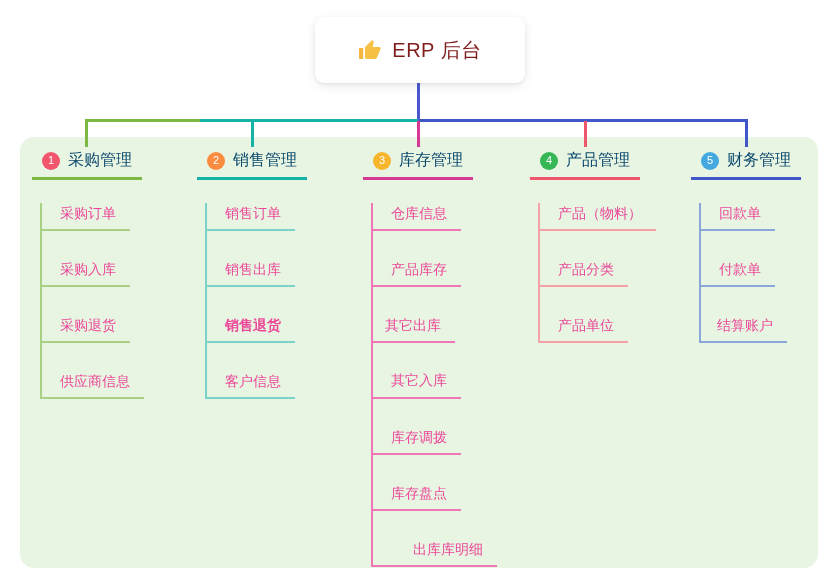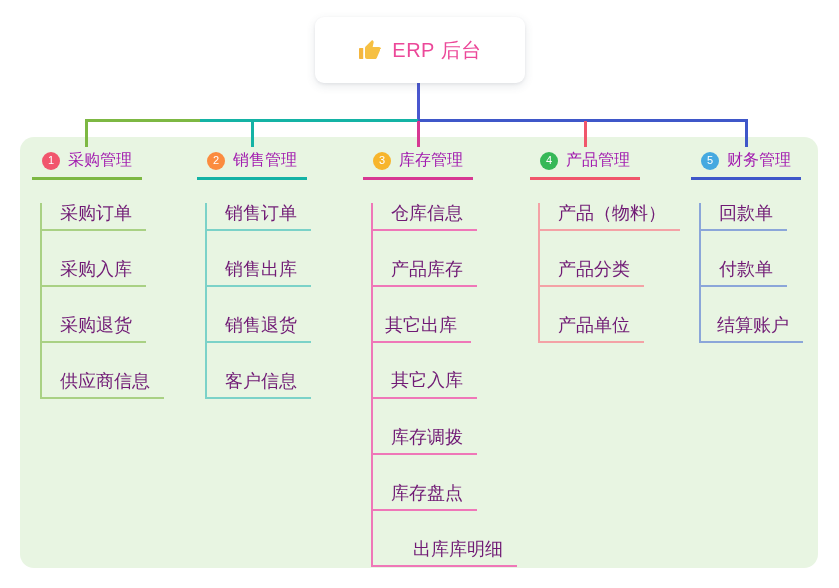--- a/index.html
+++ b/index.html
@@ -6,37 +6,37 @@
   body{font-family:"Liberation Sans","DejaVu Sans",sans-serif;}
   .canvas{position:relative;width:839px;height:588px;overflow:hidden;background:#fff;}
 
   .card{position:absolute;left:20px;top:137px;width:798px;height:431px;
         background:#e8f5e2;border-radius:14px;z-index:0;}
 
   .root-node{position:absolute;left:315px;top:17px;width:210px;height:66px;
         background:#ffffff;border-radius:9px;z-index:3;
         box-shadow:0 3px 10px rgba(60,70,90,.12), 0 1px 3px rgba(60,70,90,.08);
         display:flex;align-items:center;justify-content:center;gap:10px;}
-  .root-label{font-size:20px;color:#ec4899;letter-spacing:.5px;}
+  .root-label{font-size:20px;color:#7f1d1d;letter-spacing:.5px;}
   .thumb-icon{width:24px;height:24px;display:inline-flex;}
 
   .seg{position:absolute;z-index:1;}
 
   .branch-column{position:absolute;top:137px;z-index:2;}
   .branch-header{display:flex;align-items:center;gap:8px;
         width:100px;padding:13px 0 6px 10px;border-bottom:3px solid #000;}
   .badge{width:18px;height:18px;border-radius:50%;flex:0 0 18px;
         display:flex;align-items:center;justify-content:center;
         color:#fff;font-size:11px;line-height:1;}
-  .branch-label{font-size:16px;color:#a21caf;white-space:nowrap;}
+  .branch-label{font-size:16px;color:#0c4a6e;white-space:nowrap;}
 
   .children{list-style:none;margin:0 0 0 8px;padding:0;border-left:2px solid #000;}
   .child-node{display:block;width:fit-content;white-space:nowrap;
         margin-top:28px;padding:0 14px 6px 18px;border-bottom:2px solid #000;
-        font-size:18px;line-height:20px;color:#701a75;}
+        font-size:14px;line-height:20px;color:#ec4899;}
   .child-node:first-child{margin-top:23px;}
 </style>
 </head>
 <body>
 
 <div class="canvas">
 
   <div class="card"></div>
 
   <div class="root-node">
@@ -75,21 +75,21 @@
         </ul>
       </div>
       <div class="branch-column" style="left: 197px;">
         <div class="branch-header" style="border-bottom-color: rgb(20, 179, 165);">
           <span class="badge" style="background: rgb(251, 140, 63);">2</span>
           <span class="branch-label">销售管理</span>
         </div>
         <ul class="children" style="border-left-color: rgb(123, 210, 200);">
           <li class="child-node" style="border-bottom-color: rgb(123, 210, 200);">销售订单</li>
           <li class="child-node" style="border-bottom-color: rgb(123, 210, 200);">销售出库</li>
-          <li class="child-node" style="border-bottom-color: rgb(123, 210, 200);">销售退货</li>
+          <li class="child-node" style="border-bottom-color: rgb(123, 210, 200); font-weight: bold;">销售退货</li>
           <li class="child-node" style="border-bottom-color: rgb(123, 210, 200);">客户信息</li>
         </ul>
       </div>
       <div class="branch-column" style="left: 363px;">
         <div class="branch-header" style="border-bottom-color: rgb(215, 56, 147);">
           <span class="badge" style="background: rgb(247, 181, 44);">3</span>
           <span class="branch-label">库存管理</span>
         </div>
         <ul class="children" style="border-left-color: rgb(239, 119, 184);">
           <li class="child-node" style="border-bottom-color: rgb(239, 119, 184);">仓库信息</li>

